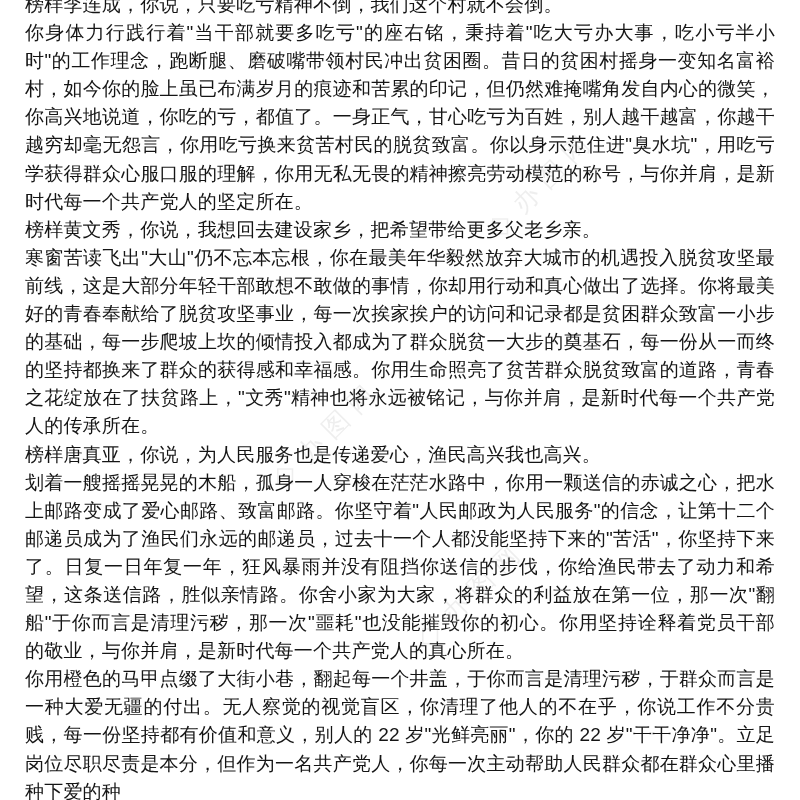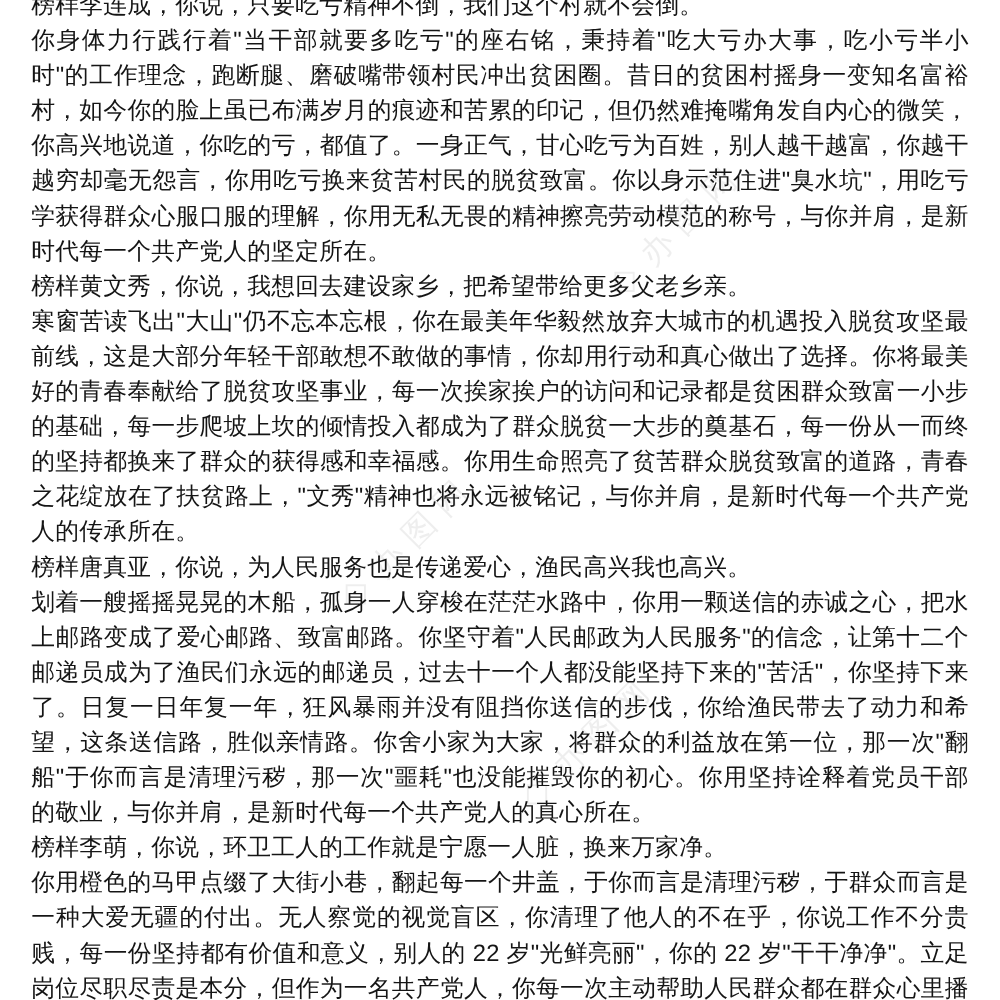--- a/index.html
+++ b/index.html
@@ -61,16 +61,15 @@
       <div class="wm" style="left: 255px; top: 415px;"><span class="wm-logo">◇</span><span class="wm-text">办图网</span></div>
       <div class="wm" style="left: 400px; top: 575px;"><span class="wm-logo">◇</span><span class="wm-text">办图网</span></div>
     </div>
   <div class="doc" id="doc">
       <p class="para heading">榜样李连成，你说，只要吃亏精神不倒，我们这个村就不会倒。</p>
       <p class="para body">你身体力行践行着"当干部就要多吃亏"的座右铭，秉持着"吃大亏办大事，吃小亏半小时"的工作理念，跑断腿、磨破嘴带领村民冲出贫困圈。昔日的贫困村摇身一变知名富裕村，如今你的脸上虽已布满岁月的痕迹和苦累的印记，但仍然难掩嘴角发自内心的微笑，你高兴地说道，你吃的亏，都值了。一身正气，甘心吃亏为百姓，别人越干越富，你越干越穷却毫无怨言，你用吃亏换来贫苦村民的脱贫致富。你以身示范住进"臭水坑"，用吃亏学获得群众心服口服的理解，你用无私无畏的精神擦亮劳动模范的称号，与你并肩，是新时代每一个共产党人的坚定所在。</p>
       <p class="para heading">榜样黄文秀，你说，我想回去建设家乡，把希望带给更多父老乡亲。</p>
       <p class="para body">寒窗苦读飞出"大山"仍不忘本忘根，你在最美年华毅然放弃大城市的机遇投入脱贫攻坚最前线，这是大部分年轻干部敢想不敢做的事情，你却用行动和真心做出了选择。你将最美好的青春奉献给了脱贫攻坚事业，每一次挨家挨户的访问和记录都是贫困群众致富一小步的基础，每一步爬坡上坎的倾情投入都成为了群众脱贫一大步的奠基石，每一份从一而终的坚持都换来了群众的获得感和幸福感。你用生命照亮了贫苦群众脱贫致富的道路，青春之花绽放在了扶贫路上，"文秀"精神也将永远被铭记，与你并肩，是新时代每一个共产党人的传承所在。</p>
       <p class="para heading">榜样唐真亚，你说，为人民服务也是传递爱心，渔民高兴我也高兴。</p>
       <p class="para body">划着一艘摇摇晃晃的木船，孤身一人穿梭在茫茫水路中，你用一颗送信的赤诚之心，把水上邮路变成了爱心邮路、致富邮路。你坚守着"人民邮政为人民服务"的信念，让第十二个邮递员成为了渔民们永远的邮递员，过去十一个人都没能坚持下来的"苦活"，你坚持下来了。日复一日年复一年，狂风暴雨并没有阻挡你送信的步伐，你给渔民带去了动力和希望，这条送信路，胜似亲情路。你舍小家为大家，将群众的利益放在第一位，那一次"翻船"于你而言是清理污秽，那一次"噩耗"也没能摧毁你的初心。你用坚持诠释着党员干部的敬业，与你并肩，是新时代每一个共产党人的真心所在。</p>
-      <p class="para heading">榜样李萌，你说，环卫工人的工作就是宁愿一人脏，换来万家净。</p>
       <p class="para body">你用橙色的马甲点缀了大街小巷，翻起每一个井盖，于你而言是清理污秽，于群众而言是一种大爱无疆的付出。无人察觉的视觉盲区，你清理了他人的不在乎，你说工作不分贵贱，每一份坚持都有价值和意义，别人的 22 岁"光鲜亮丽"，你的 22 岁"干干净净"。立足岗位尽职尽责是本分，但作为一名共产党人，你每一次主动帮助人民群众都在群众心里播种下爱的种</p>
     </div>
 </div>
 
 </body></html>

